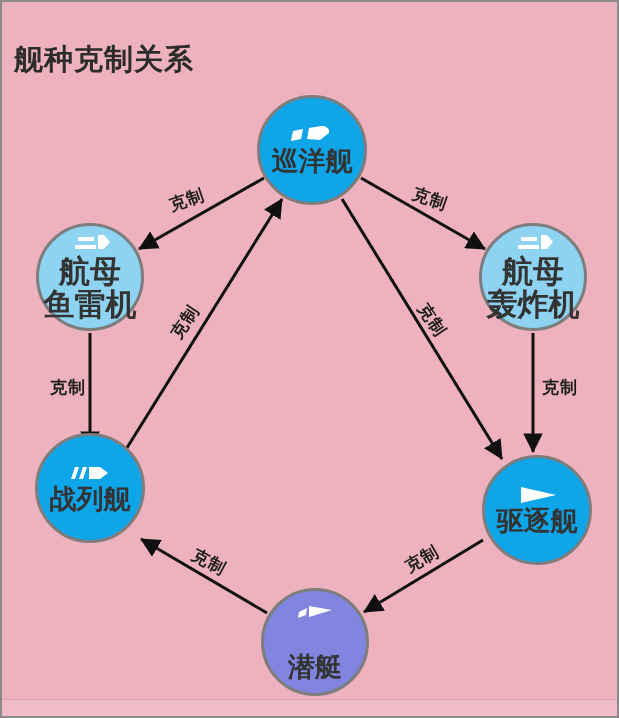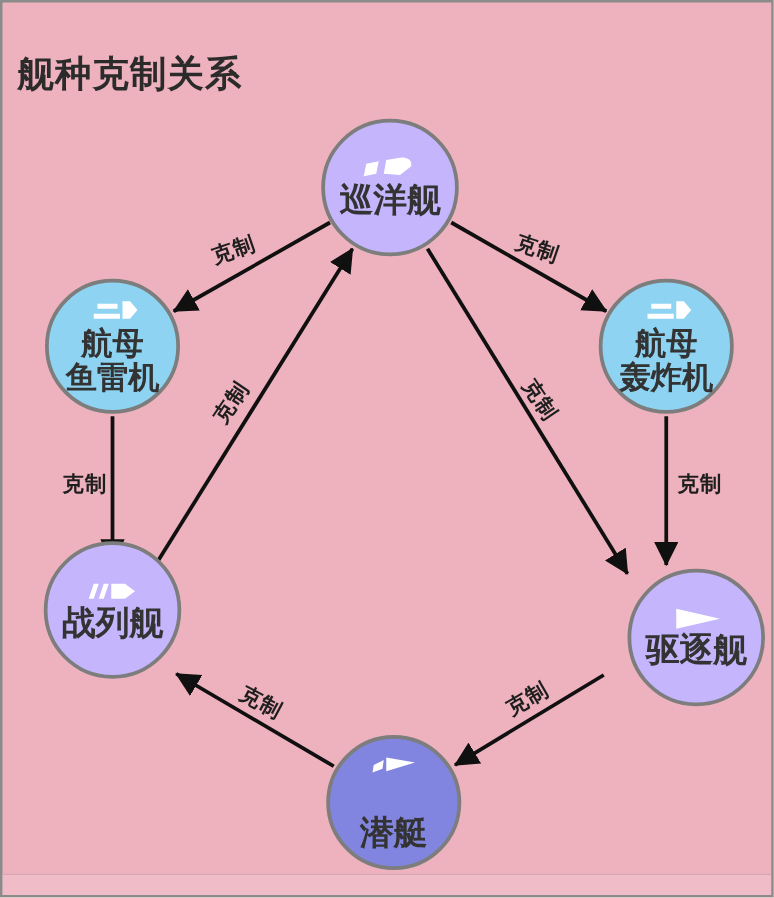--- a/index.html
+++ b/index.html
@@ -23,28 +23,28 @@
     white-space:nowrap;letter-spacing:1px;
     transform-origin:center center;
   }
   .node{
     position:absolute;z-index:2;
     border:3px solid #7d7d7d;border-radius:50%;
     box-sizing:border-box;
     display:flex;flex-direction:column;align-items:center;justify-content:center;
     text-align:center;
   }
-  .node.orange{background:#c4b5fd;}
+  .node.orange{background:#0ea5e9;}
   .node.blue{background:#8ED4F2;}
   .node.purple{background:#8185DF;}
   .node .icon{display:block;margin-bottom:1px;}
   .node-label{
     font-weight:bold;color:#333;font-size:27px;line-height:1.05;
   }
-  .node-label.small{font-size:25px;}
+  .node-label.small{font-size:31px;font-family:Liberation Serif, serif;}
   .bottom-strip{
     position:absolute;left:0;bottom:0;width:100%;height:16px;
     background:#F0BCC7;border-top:1px solid #D9A5B0;z-index:0;
   }
 </style>
 </head>
 <body>
 
 <div class="canvas">
 
@@ -113,21 +113,21 @@
 
   <div class="node orange" style="left:33px;top:431px;width:110px;height:110px;">
     <svg class="icon" width="44" height="22" viewBox="0 0 44 22">
       <polygon points="3,17 7,5 11,5 7,17" fill="#fff"></polygon>
       <polygon points="11,17 15,5 19,5 15,17" fill="#fff"></polygon>
       <polygon points="21,5 32,5 40,11 32,17 21,17" fill="#fff"></polygon>
     </svg>
     <div class="node-label">战列舰</div>
   </div>
 
-  <div class="node orange" style="left:500px;top:453px;width:110px;height:110px;text-align:right;">
+  <div class="node orange" style="left:480px;top:453px;width:110px;height:110px;text-align:right;">
     <svg class="icon" width="44" height="22" viewBox="0 0 44 22">
       <polygon points="6,3 41,11 6,19" fill="#fff"></polygon>
     </svg>
     <div class="node-label">驱逐舰</div>
   </div>
 
   <div class="node purple" style="left:259px;top:586px;width:108px;height:108px;gap:29px;">
     <svg class="icon" width="40" height="20" viewBox="0 0 40 20">
       <polygon points="4,9 12,5 11,12 3,15" fill="#fff"></polygon>
       <polygon points="14,3 37,7 14,14" fill="#fff"></polygon>

